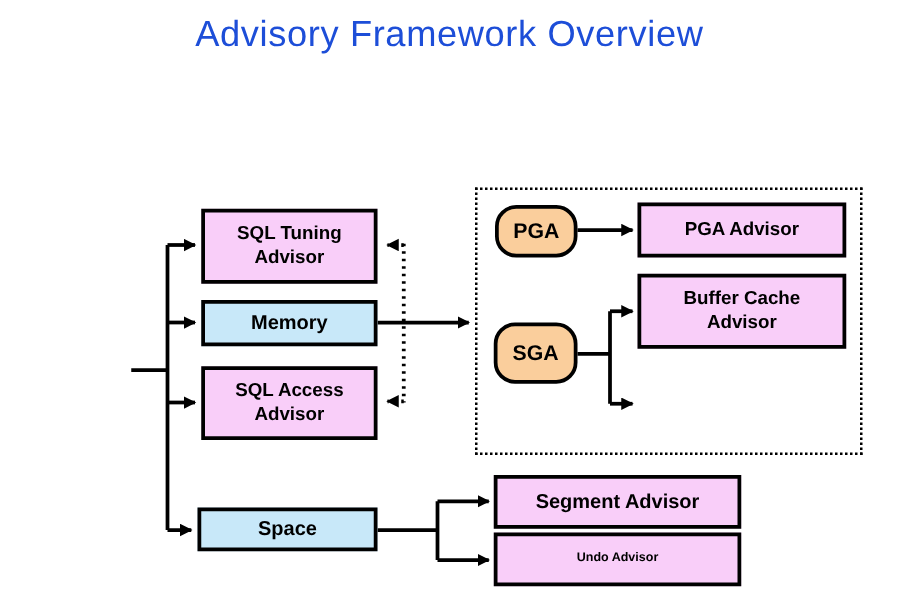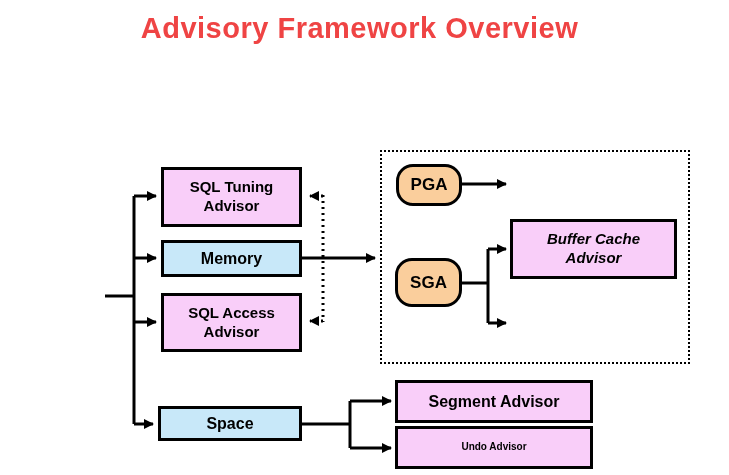--- a/index.html
+++ b/index.html
@@ -15,22 +15,22 @@
     background: var(--background, #fff);
     overflow: hidden;
   }
   .title {
     position: absolute;
     top: 12px;
     left: 0;
     width: 719px;
     text-align: center;
     font-size: 29px;
-    font-weight: bold;
-    color: #ef4444;
+    font-weight: normal;
+    color: #1d4ed8;
     letter-spacing: 0.5px;
   }
   .node {
     position: absolute;
     box-sizing: border-box;
     border: 3px solid #000;
     display: flex;
     align-items: center;
     justify-content: center;
     text-align: center;
@@ -113,23 +113,24 @@
   <div class="node pink" style="left:161px; top:167px; width:141px; height:60px; padding:16px 14px;">SQL Tuning Advisor</div>
 
   <div class="node blue" style="left:161px; top:240px; width:141px; height:37px;">Memory</div>
 
   <div class="node pink" style="left:161px; top:293px; width:141px; height:59px; padding:12px 10px;">SQL Access Advisor</div>
 
   <div class="node blue" style="left:158px; top:406px; width:144px; height:35px;">Space</div>
 
   <div class="node orange" style="left:396px; top:164px; width:66px; height:42px;">PGA</div>
 
+  <div class="node pink" style="left:510px; top:162px; width:167px; height:44px;">PGA Advisor</div>
 
   <div class="node orange" style="left:395px; top:258px; width:67px; height:49px;">SGA</div>
 
-  <div class="node pink" style="left:510px; top:219px; width:167px; height:60px; padding:0 16px;font-style:italic;">Buffer Cache Advisor</div>
+  <div class="node pink" style="left:510px; top:219px; width:167px; height:60px; padding:0 16px;">Buffer Cache Advisor</div>
 
 
   <div class="node pink" style="left:395px; top:380px; width:198px; height:43px; font-size:16px;">Segment Advisor</div>
 
   <div class="node pink" style="left:395px; top:426px; width:198px; height:43px; font-size:10px;">Undo Advisor</div>
 
 </div>
 
 </body></html>

